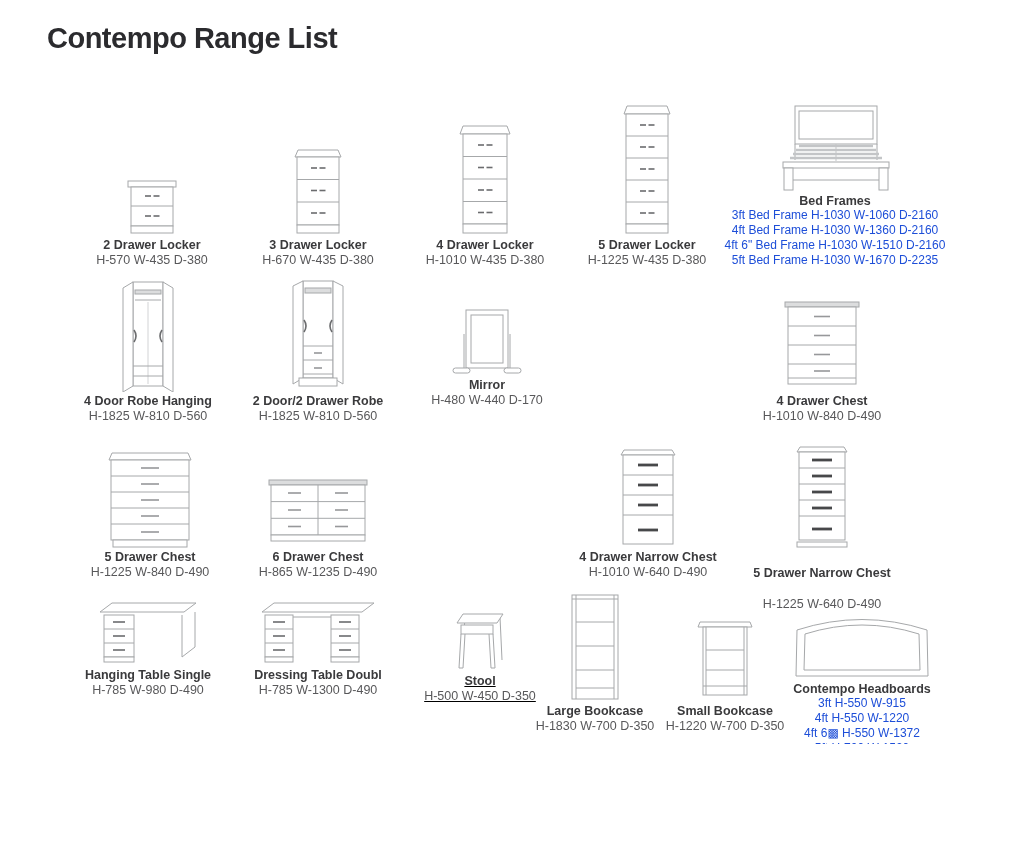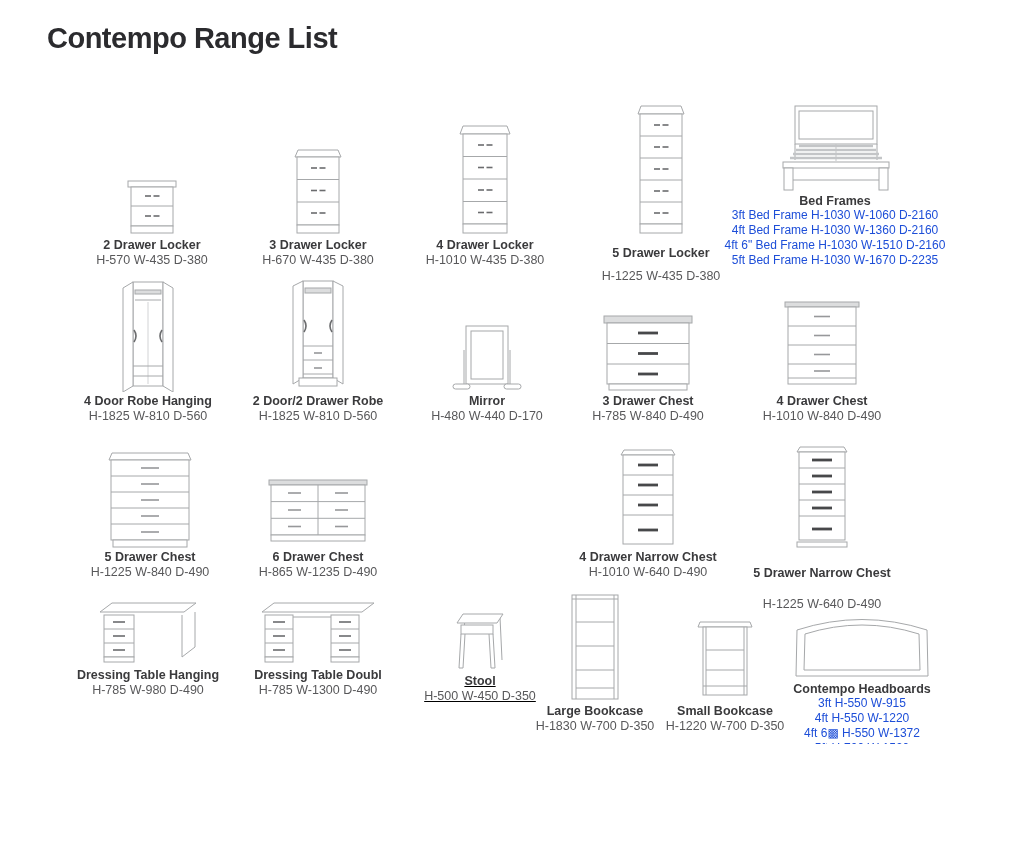--- a/index.html
+++ b/index.html
@@ -87,21 +87,21 @@
             <line x1="29.5" y1="66" x2="35.5" y2="66"></line>
           <line x1="21" y1="88.5" x2="27" y2="88.5"></line>
             <line x1="29.5" y1="88.5" x2="35.5" y2="88.5"></line>
         </g>
       </svg>
     </div>
     <div class="pname">4 Drawer Locker</div>
     <div class="pdims">H-1010 W-435 D-380</div>
   </div>
 
-  <div class="cell" style="left:576px;top:100px;width:170px;gap:8px;">
+  <div class="cell" style="left:562px;top:100px;width:170px;">
     <div class="art" style="height:136px;">
       <svg width="52" height="132" viewBox="0 0 52 132">
         <polygon class="fillw" points="3,10 49,10 46,2 6,2"></polygon>
         <rect class="fillw" x="5" y="10" width="42" height="110"></rect>
         <line class="ln" x1="5" y1="32" x2="47" y2="32"></line>
         <line class="ln" x1="5" y1="54" x2="47" y2="54"></line>
         <line class="ln" x1="5" y1="76" x2="47" y2="76"></line>
         <line class="ln" x1="5" y1="98" x2="47" y2="98"></line>
         <rect class="fillw" x="5" y="120" width="42" height="9"></rect>
         <g class="hdl">
@@ -184,53 +184,35 @@
           <line x1="28" y1="90" x2="36" y2="90"></line>
         </g>
         <line class="ln" x1="17" y1="96" x2="47" y2="96"></line>
         <rect class="fillw" x="13" y="100" width="38" height="8"></rect>
       </svg>
     </div>
     <div class="pname">2 Door/2 Drawer Robe</div>
     <div class="pdims">H-1825 W-810 D-560</div>
   </div>
 
-  <div class="cell" style="left:402px;top:276px;width:170px;">
+  <div class="cell" style="left:402px;top:260px;width:170px;">
     <div class="art" style="height:116px;">
       <svg width="72" height="68" viewBox="0 0 72 68">
         <line class="ln" x1="13" y1="26" x2="13" y2="61"></line>
         <line class="ln" x1="59" y1="26" x2="59" y2="61"></line>
         <rect class="fillw" x="15" y="2" width="42" height="58"></rect>
         <rect class="ln" x="20" y="7" width="32" height="48"></rect>
         <rect class="fillw" x="2" y="60" width="17" height="5" rx="2.5"></rect>
         <rect class="fillw" x="53" y="60" width="17" height="5" rx="2.5"></rect>
       </svg>
     </div>
     <div class="pname">Mirror</div>
     <div class="pdims">H-480 W-440 D-170</div>
   </div>
 
-  <div class="cell" style="left:563px;top:276px;width:170px;">
-    <div class="art" style="height:116px;">
-      <svg width="92" height="82" viewBox="0 0 92 82">
-        <rect class="shade" x="2" y="6" width="88" height="7"></rect>
-        <rect class="fillw" x="5" y="13" width="82" height="61"></rect>
-        <line class="ln" x1="5" y1="33.5" x2="87" y2="33.5"></line>
-        <line class="ln" x1="5" y1="54" x2="87" y2="54"></line>
-        <g class="hdl-dark">
-          <line x1="36" y1="23" x2="56" y2="23"></line>
-          <line x1="36" y1="43.5" x2="56" y2="43.5"></line>
-          <line x1="36" y1="64" x2="56" y2="64"></line>
-        </g>
-        <rect class="fillw" x="7" y="74" width="78" height="6"></rect>
-      </svg>
-    </div>
-    <div class="pname">3 Drawer Chest</div>
-    <div class="pdims">H-785 W-840 D-490</div>
-  </div>
 
   <div class="cell" style="left:737px;top:276px;width:170px;">
     <div class="art" style="height:116px;">
       <svg width="76" height="94" viewBox="0 0 76 94">
         <rect class="shade" x="1" y="4" width="74" height="5"></rect>
         <rect class="fillw" x="4" y="9" width="68" height="77"></rect>
         <line class="ln" x1="4" y1="28" x2="72" y2="28"></line>
         <line class="ln" x1="4" y1="47" x2="72" y2="47"></line>
         <line class="ln" x1="4" y1="66" x2="72" y2="66"></line>
         <line class="ln" x1="4" y1="80" x2="72" y2="80"></line>
@@ -347,21 +329,21 @@
         <line class="ln" x1="6" y1="29" x2="36" y2="29"></line>
         <line class="ln" x1="6" y1="43" x2="36" y2="43"></line>
         <g class="hdl">
           <line x1="15" y1="22" x2="27" y2="22"></line>
           <line x1="15" y1="36" x2="27" y2="36"></line>
           <line x1="15" y1="50" x2="27" y2="50"></line>
         </g>
         <rect class="fillw" x="6" y="57" width="30" height="5"></rect>
       </svg>
     </div>
-    <div class="pname">Dressing Table Hanging</div>
+    <div class="pname">Hanging Table Single</div>
     <div class="pdims">H-785 W-980 D-490</div>
   </div>
 
   <div class="cell" style="left:228px;top:598px;width:180px;">
     <div class="art" style="height:68px;">
       <svg width="116" height="66" viewBox="0 0 116 66">
         <polygon class="fillw" points="2,12 102,12 114,3 14,3"></polygon>
         <line class="ln" x1="33" y1="17" x2="71" y2="17"></line>
         <rect class="fillw" x="5" y="15" width="28" height="42"></rect>
         <line class="ln" x1="5" y1="29" x2="33" y2="29"></line>

